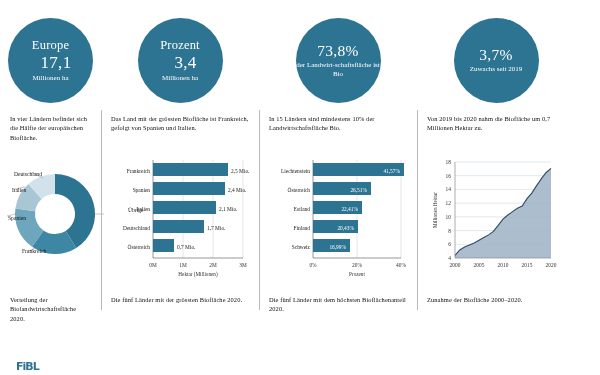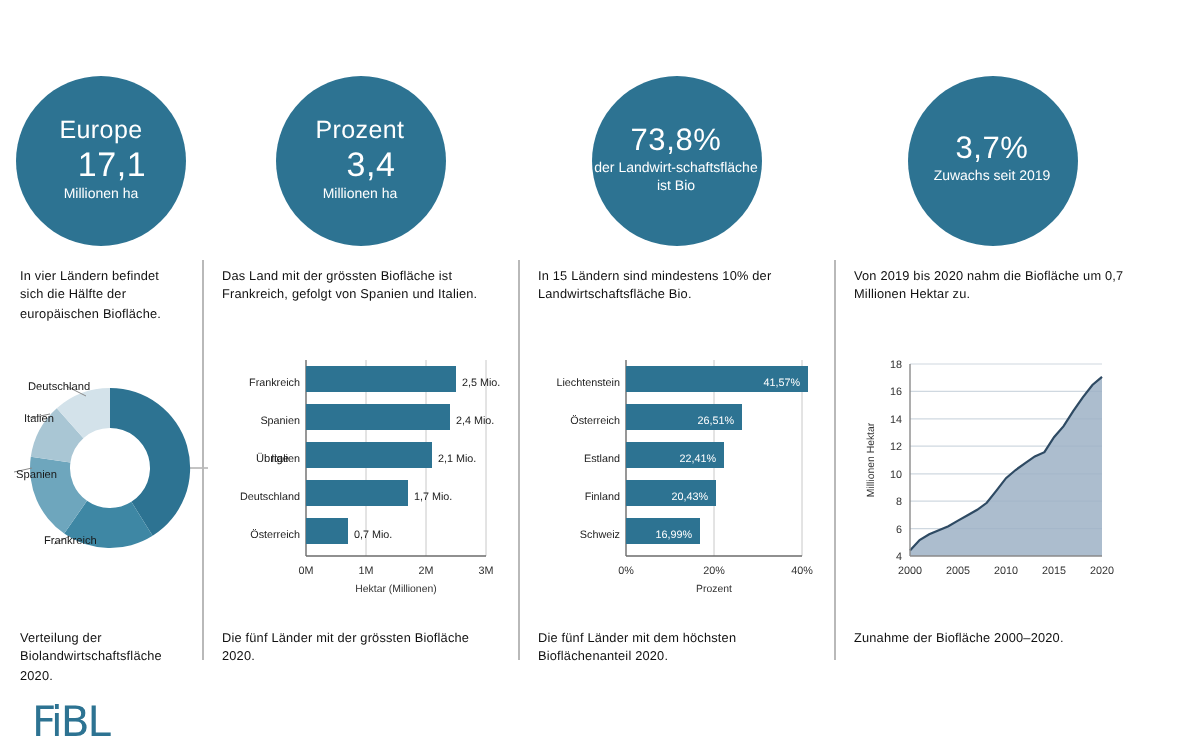--- a/index.html
+++ b/index.html
@@ -11,21 +11,22 @@
   }
   .infographic {
     position: relative;
     width: 600px; height: 375px;
     background: #ffffff;
   }
   .panels {
     display: flex;
     width: 516px;
     height: 348px;
-    padding-top: 26px;
+    padding-top: 6px;
+    font-family: Liberation Serif, serif;
   }
   .panel {
     position: relative;
     flex: 1 1 25%;
     display: flex;
     flex-direction: column;
     align-items: center;
     padding: 0 8px;
   }
   
@@ -116,22 +117,22 @@
     width: 100%;
     padding: 0 2px;
     margin-top: 6px;
     letter-spacing: .1px;
   }
 
   
   .logo {
     position: absolute;
     left: 16px; bottom: 2px;
-    font-size: 21px;
-    font-weight: normal;
+    font-size: 11px;
+    font-weight: bold;
     color: #2d7392;
     letter-spacing: -1px;
     font-family: "DejaVu Sans", sans-serif;
   }
 </style>
 </head>
 <body>
 
 <div class="infographic">
   <div class="panels">

